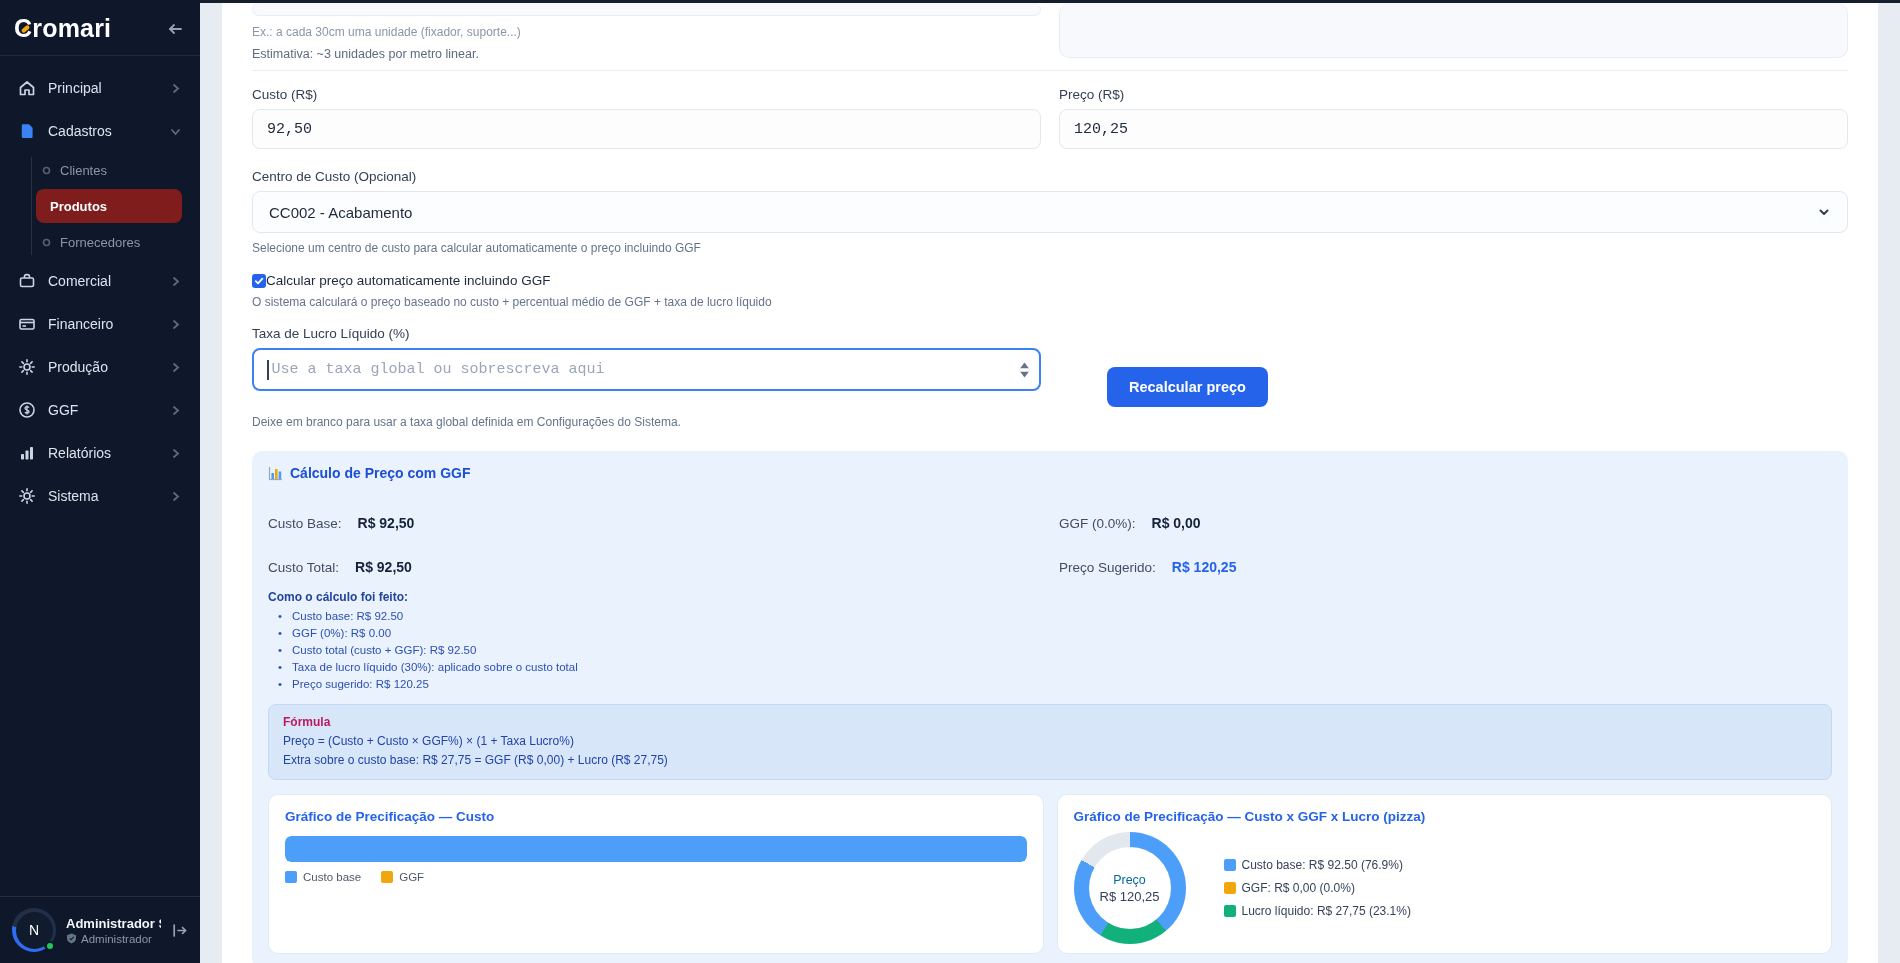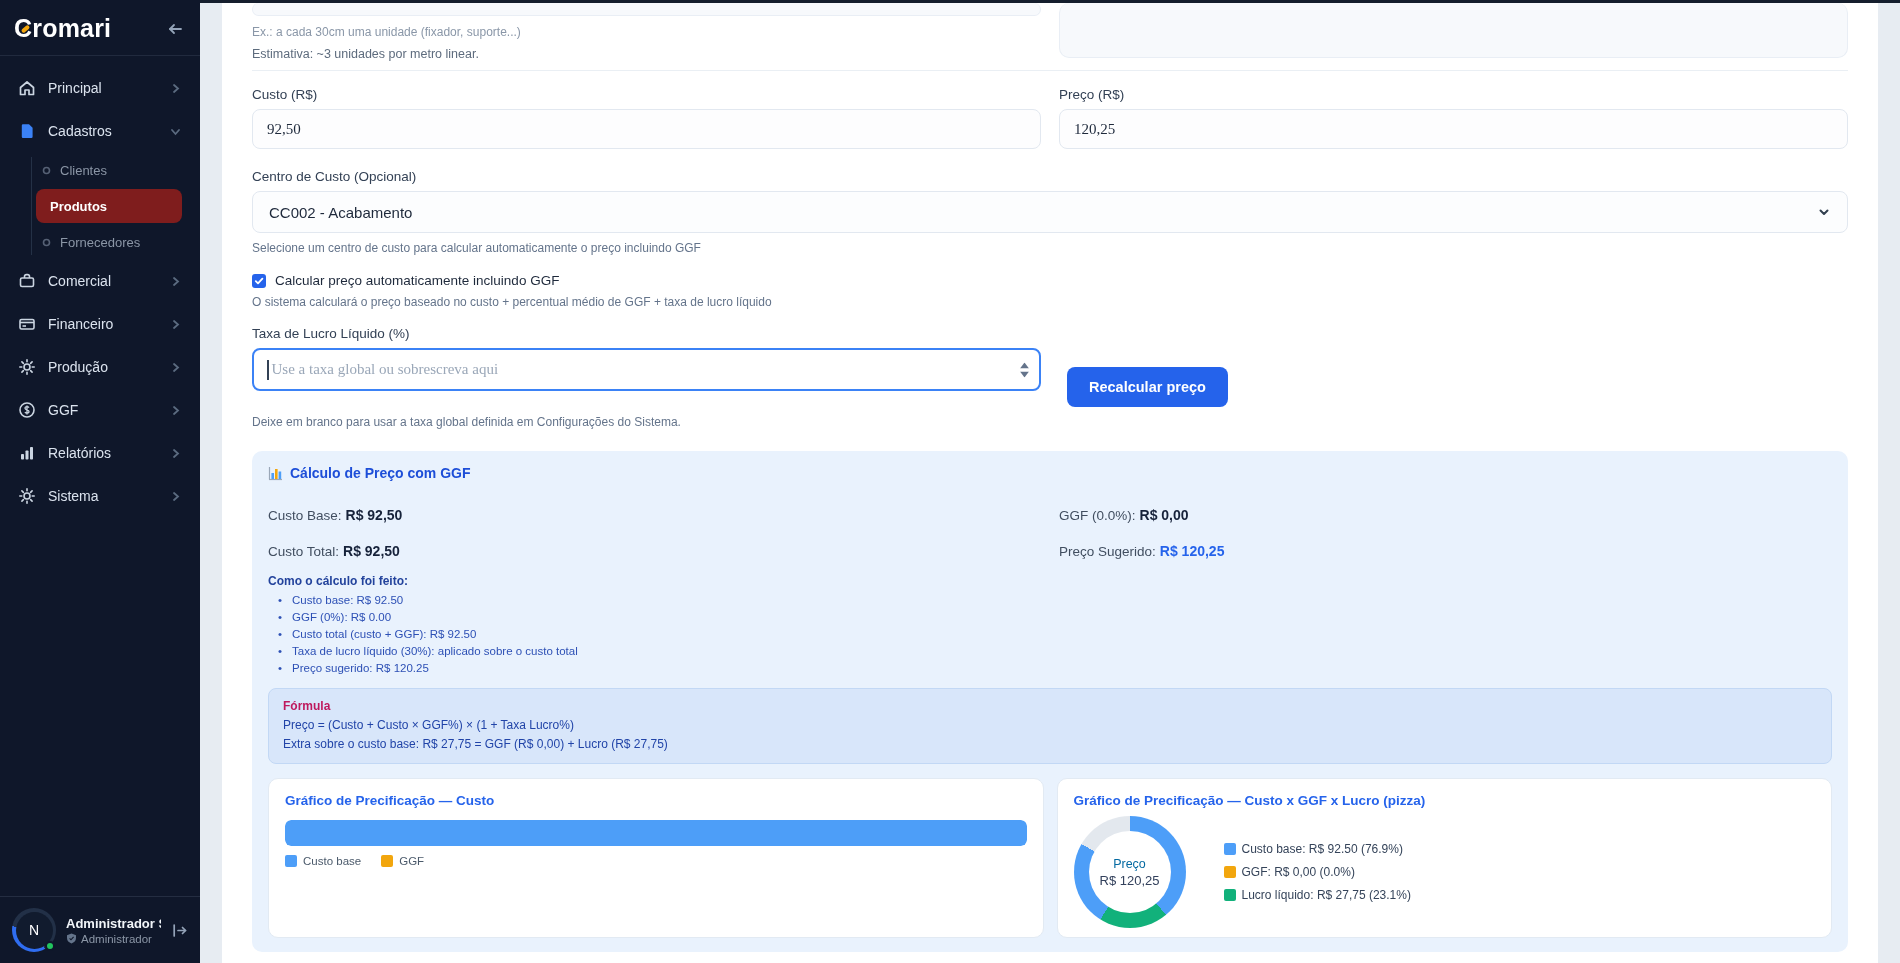--- a/index.html
+++ b/index.html
@@ -39,42 +39,42 @@
   .cut-row { display:grid; grid-template-columns:1fr 1fr; column-gap:18px; }
   .cut-box { background:#f7f9fc; border:1px solid #e9eef5; border-radius:10px; }
   .cut-box.left { height:13px; border-top:none; }
   .cut-box.right { height:55px; border-top:none; }
   .hint1 { margin-top:9px; font-size:12px; color:#8a97a8; }
   .hint2 { margin-top:8px; font-size:12.5px; color:#5d6b7d; }
   .section-div { border-bottom:1px solid #eaeff4; margin-top:9px; }
 
   .field-label { font-size:13.5px; font-weight:500; color:#334155; margin-bottom:7px; }
   .two-col { display:grid; grid-template-columns:1fr 1fr; column-gap:18px; margin-top:16px; }
-  .input { height:40px; width:100%; border:1px solid #e2e8f0; background:#fdfdfe; border-radius:8px; padding:0 14px; font-size:15px; color:#1e293b; font-family:Liberation Serif, serif; outline:none; }
+  .input { height:40px; width:100%; border:1px solid #e2e8f0; background:#fdfdfe; border-radius:8px; padding:0 14px; font-size:15px; color:#1e293b; font-family:Liberation Mono, monospace; outline:none; }
   .select { height:42px; width:100%; border:1px solid #e2e8f0; background:#fcfdfe; border-radius:8px; padding:0 16px; font-size:15px; color:#1e293b; display:flex; align-items:center; justify-content:space-between; cursor:pointer; }
   .helper { font-size:12px; color:#64748b; margin-top:8px; }
   .block { margin-top:20px; }
 
-  .chk-row { display:flex; align-items:center; gap:9px; margin-top:18px; }
+  .chk-row { display:flex; align-items:center; margin-top:18px; }
   .checkbox { width:14px; height:14px; border-radius:3px; background:#2563eb; display:flex; align-items:center; justify-content:center; cursor:pointer; }
   .chk-label { font-size:13.5px; color:#1e293b; }
 
-  .taxa-row { display:flex; align-items:flex-start; }
+  .taxa-row { display:flex; align-items:flex-start;gap:40px; }
   .taxa-input-wrap { position:relative; width:calc(50% - 9px); }
   .input.focused { height:43px; border:2px solid #3b82f6; background:#fff; display:flex; align-items:center; padding:0 13px; }
   .caret { width:1.5px; height:20px; background:#334155; margin-right:3px; }
   .ph { color:#9aa7b8; font-size:15px; }
   .spinner { position:absolute; right:12px; top:50%; transform:translateY(-50%); display:flex; flex-direction:column; gap:3px; color:#64748b; cursor:pointer; }
   .btn-primary { margin-left:26px; margin-top:19px; height:40px; padding:0 22px; background:#2563eb; color:#fff; border:none; border-radius:8px; font-size:14.5px; font-weight:600; font-family:inherit; cursor:pointer; }
 
   
   .ggf-panel { margin-top:22px; background:#e9f2fd; border-radius:10px; padding:14px 16px 14px 16px; }
   .panel-title { display:flex; align-items:center; gap:7px; font-size:14px; font-weight:bold; color:#1d4ed8; }
   .stats-grid { display:grid; grid-template-columns:1fr 1fr; column-gap:18px; margin-top:6px; }
-  .stat { display:flex; align-items:baseline; gap:4px; margin-top:20px; font-size:13.5px; color:#414e60; }
+  .stat { display:flex; align-items:baseline; gap:16px; margin-top:28px; font-size:13.5px; color:#414e60; }
   .stat .val { font-size:14px; font-weight:bold; color:#16223a; }
   .stat .val.blue { color:#2563eb; }
   .explain-title { margin-top:15px; font-size:12px; font-weight:bold; color:#23439c; }
   .explain-list { list-style:none; margin-top:6px; }
   .explain-list li { position:relative; padding-left:24px; font-size:11.5px; color:#2d50b5; margin-top:5px; }
   .explain-list li::before { content:"•"; position:absolute; left:10px; color:#2d50b5; }
   .formula-box { margin-top:14px; background:#d8e6fa; border:1px solid #c2d8f5; border-radius:8px; padding:10px 14px 12px 14px; }
   .formula-title { font-size:12px; font-weight:bold; color:#be185d; }
   .formula-line { font-size:12px; color:#2144a8; margin-top:5px; }
 

